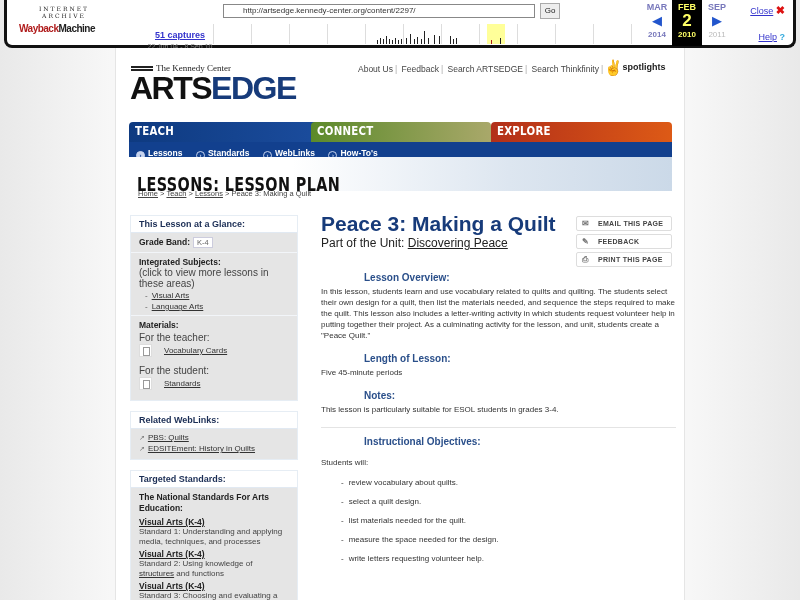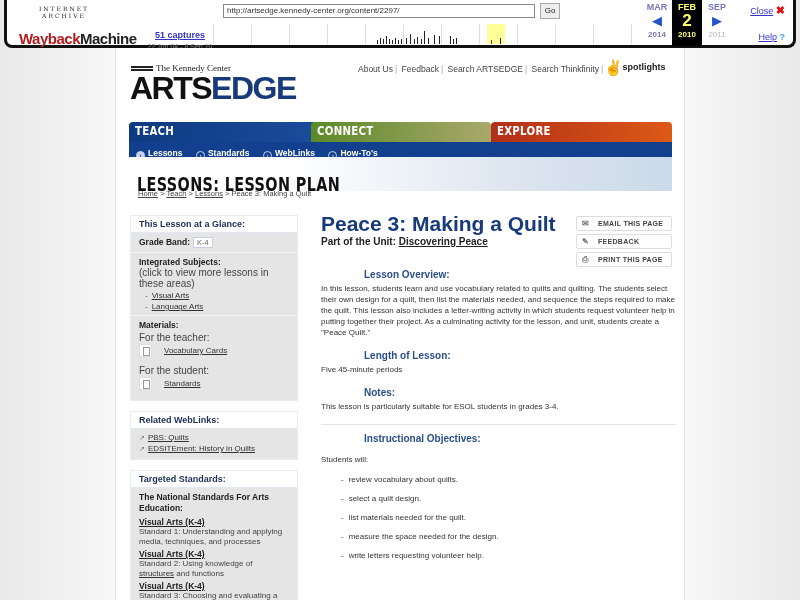--- a/index.html
+++ b/index.html
@@ -13,29 +13,29 @@
   a { color: #333; text-decoration: underline; }
 
   
   .wb {
     position: absolute; left: 4px; top: 0; width: 792px; height: 48px;
     background: #fff; border: 3px solid #111; border-top: none;
     border-radius: 0 0 8px 8px;
   }
   .wb-logo { position: absolute; left: 12px; top: 5px; width: 90px; }
   .wb-logo .ia { font-family: "DejaVu Serif", serif; font-size: 6px; letter-spacing: 2px; color: #222; text-align: center; }
-  .wb-logo .wm { font-family: "Liberation Sans", sans-serif; font-weight: bold; font-size: 15px; letter-spacing: -0.5px; margin-top: 12px; line-height: 16px; }
+  .wb-logo .wm { font-family: "Liberation Sans", sans-serif; font-weight: bold; font-size: 10px; letter-spacing: -0.5px; margin-top: 2px; line-height: 16px; }
   .wb-logo .wm .w1 { color: #b01c1c; }
   .wb-logo .wm .w2 { color: #222; }
   .wb-captures { position: absolute; left: 138px; top: 24px; width: 70px; text-align: center; }
   .wb-captures a { color: #3333cc; font-size: 9px; font-weight: bold; }
   .wb-captures .range { font-size: 7px; color: #888; margin-top: 1px; }
   .wb-url {
     position: absolute; left: 216px; top: 4px; width: 312px; height: 14px;
-    border: 1px solid #888; font-size: 8px; padding: 1px 3px; color: #333; background: #fff;
+    border: 1px solid #888; font-size: 8px; padding: 1px 19px; color: #333; background: #fff;
     font-family: "Liberation Sans", sans-serif;
   }
   .wb-go {
     position: absolute; left: 533px; top: 3px; width: 20px; height: 16px;
     border: 1px solid #aaa; background: #eee; font-size: 8px; text-align: center; line-height: 14px; color: #222;
   }
   .wb-timeline { position: absolute; left: 206px; top: 24px; width: 426px; height: 20px; }
   .wb-timeline .yr { position: absolute; top: 0; width: 1px; height: 20px; background: #ddd; }
   .wb-timeline .bar { position: absolute; bottom: 0; width: 1px; background: #222; }
   .wb-timeline .hl { position: absolute; top: 0; left: 274px; width: 18px; height: 20px; background: #ffff99; }
@@ -98,21 +98,21 @@
   .doc { display: inline-block; width: 13px; height: 13px; background: #fff; border: 1px solid #ddd; position: relative; vertical-align: middle; margin-right: 12px; }
   .doc:after { content: ""; position: absolute; left: 3px; top: 2px; width: 5px; height: 7px; border: 1px solid #999; }
   .ext { color: #777; font-size: 7px; margin-right: 3px; }
   .std-title { font-weight: bold; font-size: 8.5px; color: #222; margin-bottom: 3px; line-height: 11px; }
   .std-va { font-weight: bold; font-size: 8.5px; color: #222; text-decoration: underline; display: block; }
   .std-txt { font-size: 8px; color: #444; line-height: 10px; margin-bottom: 2px; }
 
   
   .main { position: absolute; left: 205px; top: 164px; width: 355px; }
   .h1 { font-size: 21px; font-weight: bold; color: #173b7a; line-height: 24px; }
-  .unit { font-size: 10px; font-weight: bold; color: #222; }
+  .unit { font-size: 12px; font-weight: normal; color: #222; }
   .unit a { color: #222; }
   .actions { position: absolute; left: 460px; top: 168px; width: 96px; }
   .act { border: 1px solid #ddd; border-radius: 2px; height: 15px; margin-bottom: 3px; font-size: 7px; font-weight: bold; color: #444; line-height: 13px; padding-left: 5px; letter-spacing: 0.3px; background: #fff; }
   .act .ai { display: inline-block; width: 12px; color: #777; font-size: 8px; margin-right: 4px; }
   .sh { font-size: 10px; font-weight: bold; color: #2a4f8a; margin-top: 12px; margin-bottom: 3px; padding-left: 43px; }
   .p { font-size: 8px; color: #333; line-height: 11px; }
   .hr { border-top: 1px solid #e4e4e4; margin-top: 12px; }
   .obj { list-style: none; margin-top: 10px; padding-left: 20px; }
   .obj li { font-size: 8px; color: #333; margin-bottom: 10px; }
   .obj li .dash { margin-right: 5px; }

